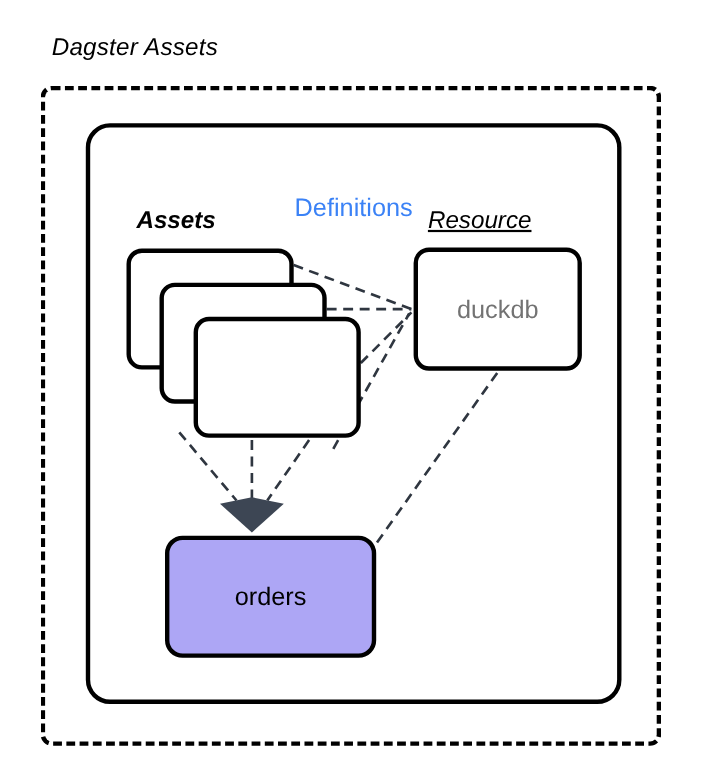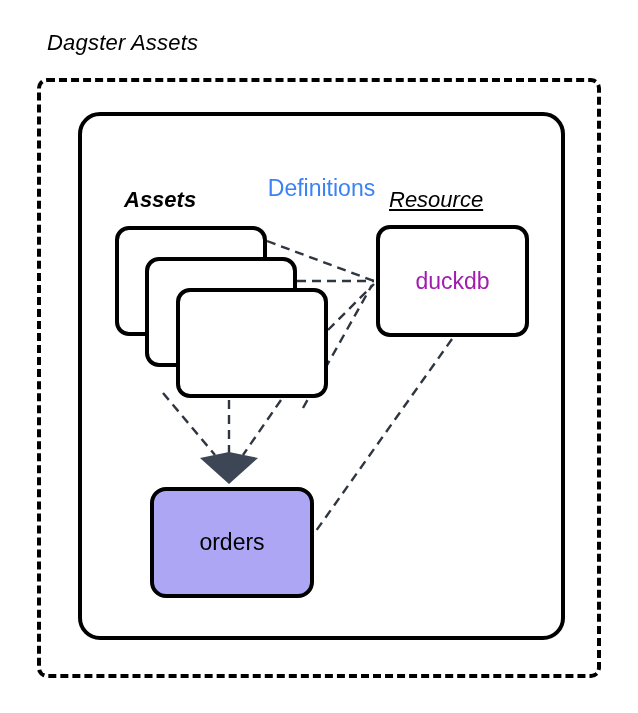--- a/index.html
+++ b/index.html
@@ -112,28 +112,28 @@
     top: 225px;
     width: 153px;
     height: 112px;
     z-index: 5;
     display: flex;
     align-items: center;
     justify-content: center;
   }
   .resource-node .node-label {
     font-size: 23px;
-    color: #a21caf;
+    color: #737373;
     white-space: nowrap;
   }
 
   .orders-node {
     left: 150px;
     top: 487px;
-    width: 164px;
+    width: 192px;
     height: 111px;
     z-index: 6;
     background: #ada6f5;
     border-radius: 16px;
     display: flex;
     flex-direction: column;
     align-items: center;
     justify-content: center;
     line-height: 1.22;
   }

